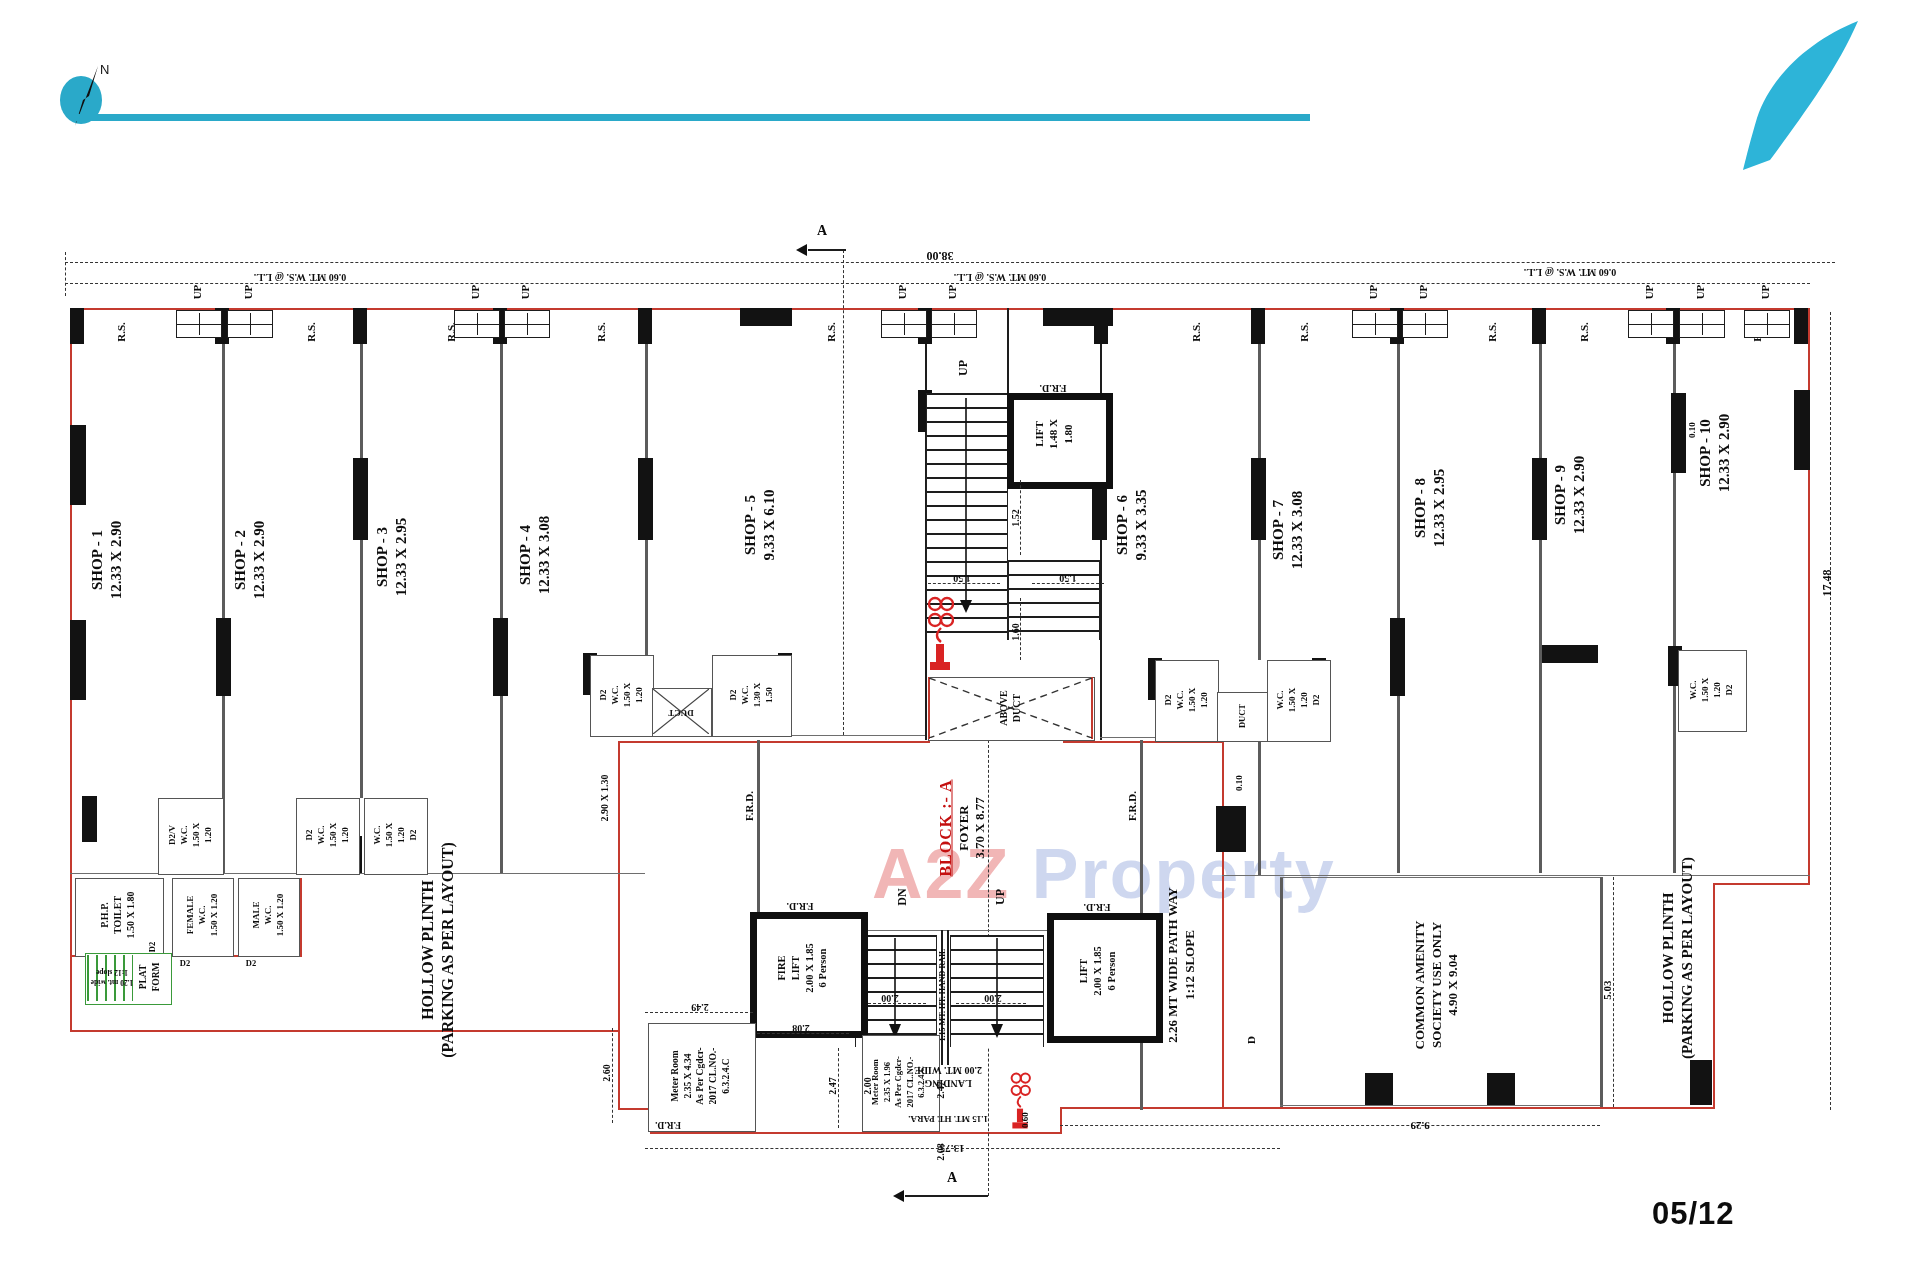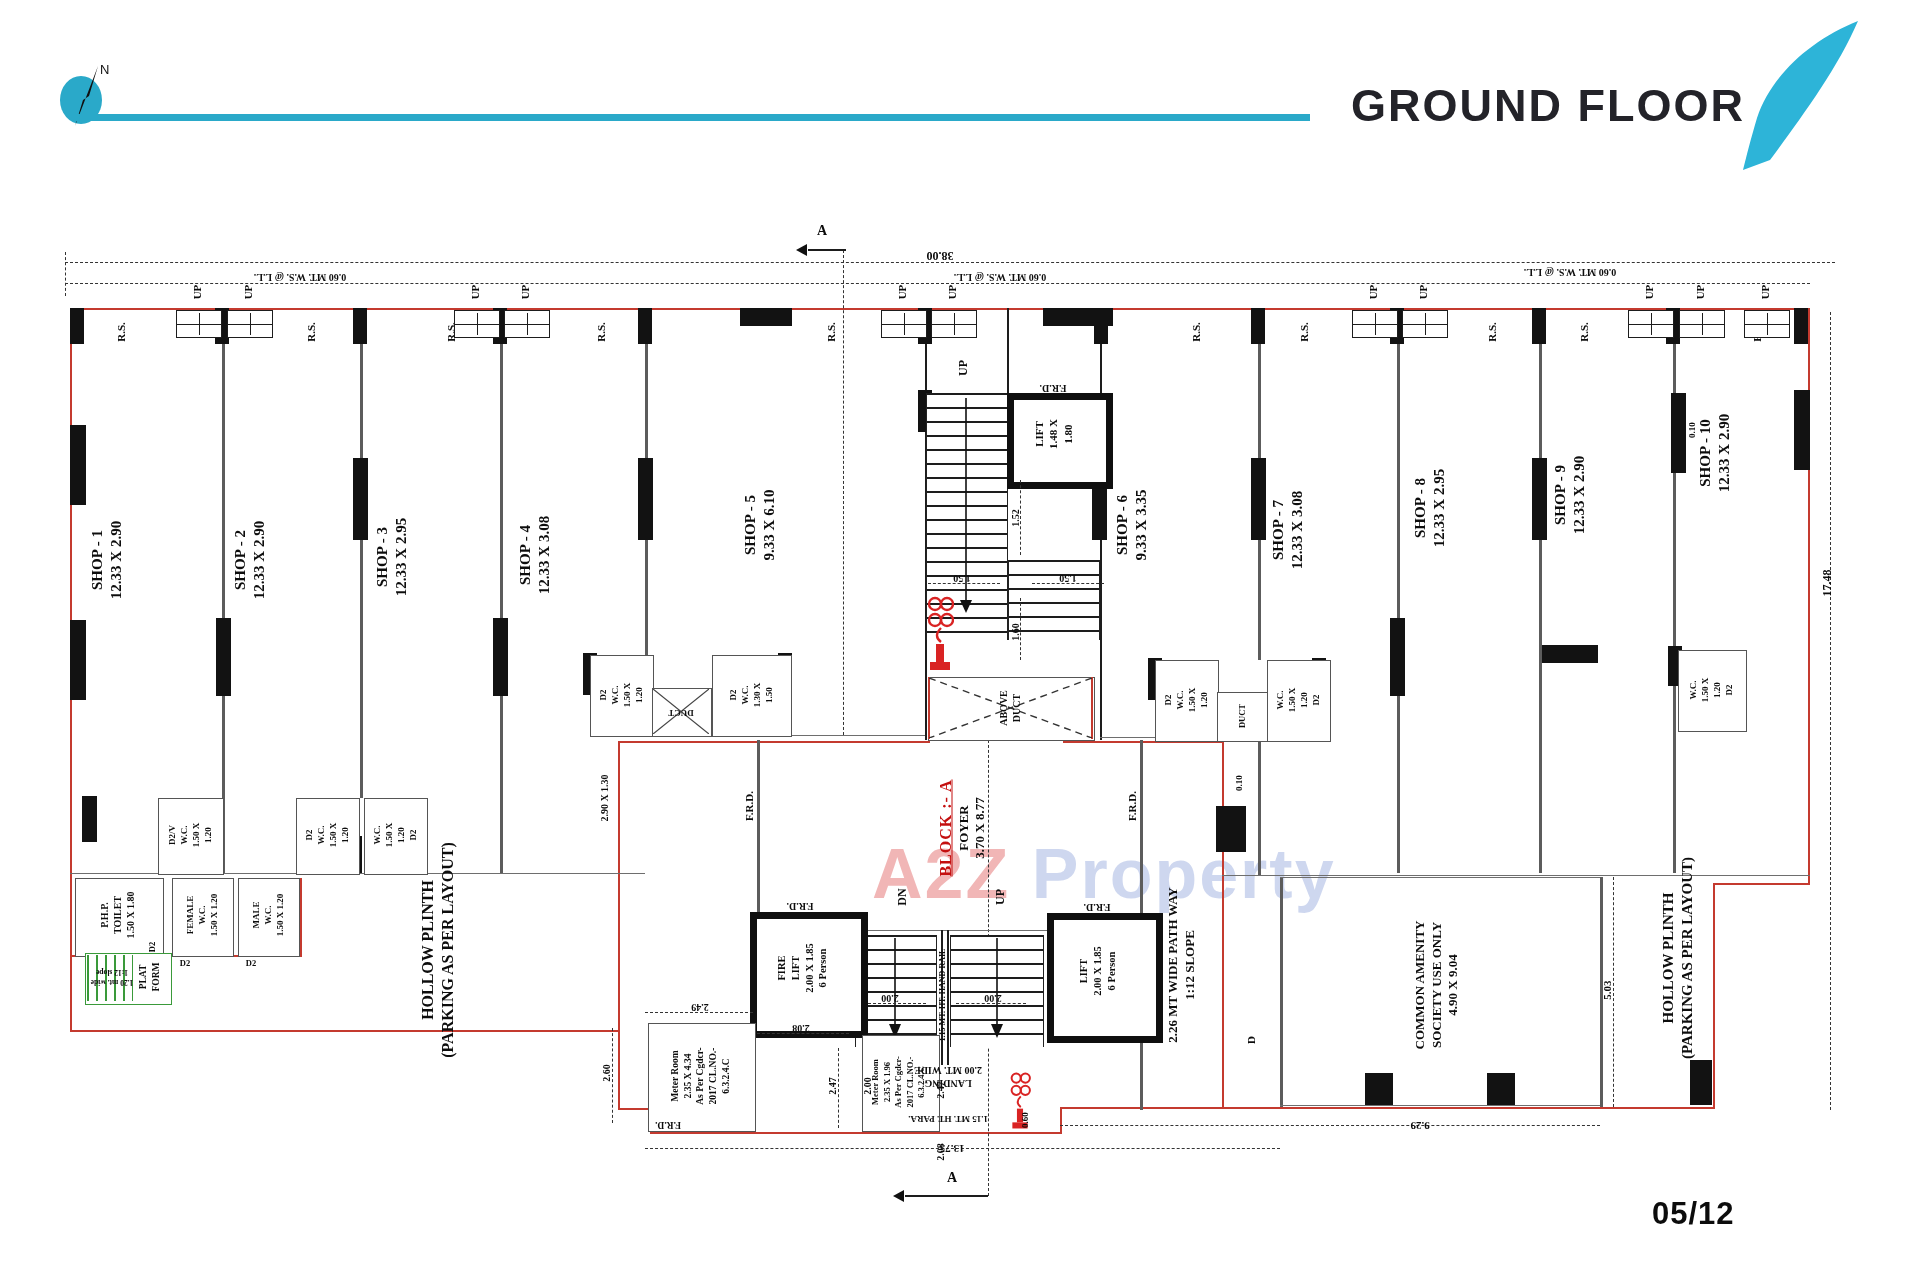--- a/index.html
+++ b/index.html
@@ -52,21 +52,20 @@
 <body>
 
 <div class="page">
 
   <svg style="position:absolute;left:52px;top:56px" width="64" height="76" viewBox="0 0 64 76">
     <ellipse cx="29" cy="44" rx="21" ry="24" fill="#2aa9c9"></ellipse>
     <polygon points="46,10 23,70 31,44 37,40" fill="#111"></polygon>
     <text x="48" y="18" font-size="13" font-family="Liberation Sans" fill="#111">N</text>
   </svg>
   <div class="rule"></div>
-  <div class="title">GROUND FLOOR</div>
   <svg style="position:absolute;left:1718px;top:18px" width="145" height="155" viewBox="0 0 145 155">
     <path d="M 140 3 C 92 22, 53 58, 39 100 C 33 120, 28 140, 25 152 L 52 142 C 80 104, 119 52, 140 3 Z" fill="#2db4d8"></path>
   </svg>
   <div class="pageno">05/12</div>
 
   <div class="wm2"><span class="wmA">A2Z</span> <span class="wmB">Property</span></div>
 
   <div class="hd" style="left:65px;top:262px;width:1770px"></div>
   <div class="hd" style="left:65px;top:283px;width:1745px"></div>
   <div class="vd" style="left:65px;top:252px;height:44px"></div>

